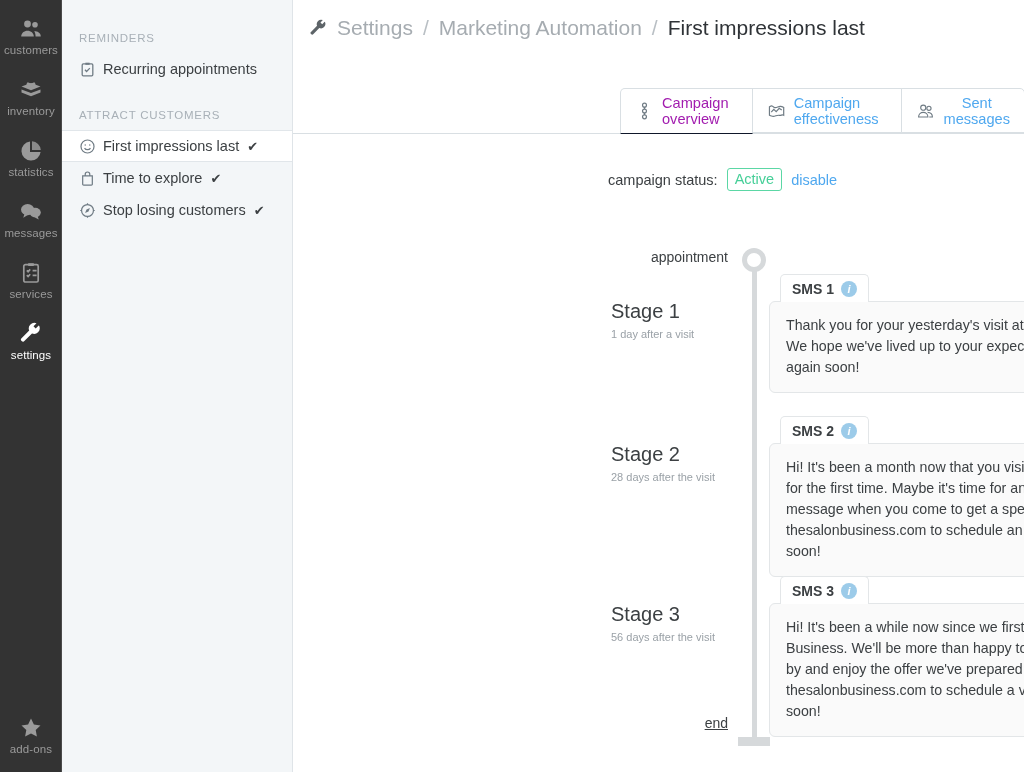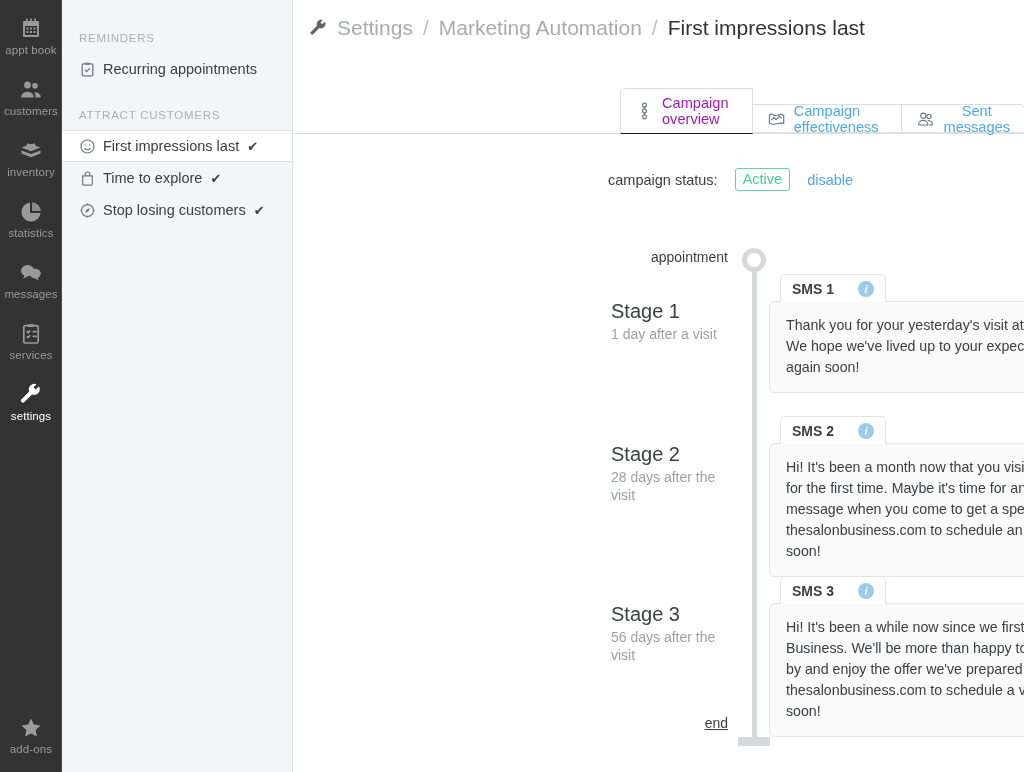--- a/index.html
+++ b/index.html
@@ -84,21 +84,21 @@
   .crumb .sep{ color:#b9bfc4; margin:0 1px; }
   .crumb .cur{ color:#2f3337; }
 
   
   .tabbar{
     position:absolute; left:0; top:88px; right:0; height:46px;
     border-bottom:1px solid #d9dfe3;
     display:flex; align-items:flex-end; padding-left:327px;
   }
   .tab{
-    height:29px; display:flex; align-items:center; gap:8px;
+    height:45px; display:flex; align-items:center; gap:8px;
     padding:0 14px 0 14px;
     font-size:14.6px; color:#4fa8ef;
     border:1px solid #d9dfe3; border-bottom:1px solid #d9dfe3;
     background:#ffffff;
     margin-right:-1px;
     position:relative;
   }
   .tab .t-ico{ width:19px; height:18px; flex:0 0 19px; color:#6f7b84; }
   .tab .t-ico svg{ display:block; width:100%; height:100%; }
   .tab:first-child{ border-top-left-radius:5px; }
@@ -108,21 +108,21 @@
     border-bottom:1px solid #0f172a;
     margin-bottom:-1px;
     height:46px;
     border-top-left-radius:5px;
     z-index:2;
   }
 
   
   .status-row{
     position:absolute; left:315px; top:168px;
-    display:flex; align-items:center; gap:17px;
+    display:flex; align-items:center; gap:9px;
     font-size:14.5px; color:#3c4043;
   }
   .badge{
     border:1px solid #5bd7a5; border-radius:3px;
     color:#46cf98; background:#ffffff;
     font-size:14.5px; padding:2px 7px 3px;
     line-height:16px;
   }
   .link{ color:#4fa8ef; font-size:14.5px; cursor:pointer; }
 
@@ -146,26 +146,26 @@
   .tl-label{
     position:absolute; width:120px; text-align:right;
     font-size:14px; color:#3c4043;
   }
   .tl-label.top{ left:0; top:6px; }
   .tl-label.end{ left:0;text-decoration:underline; }
   .stage{
     position:absolute; width:120px; left:3px; text-align:left;
   }
   .stage-name{ font-size:20px; color:#3c4043; line-height:24px; }
-  .stage-sub{ font-size:14px; color:#9aa1a7; line-height:18px; margin-top:2px; }
+  .stage-sub{ font-size:11px; color:#9aa1a7; line-height:18px; margin-top:2px; }
 
   
   .sms{ position:absolute; left:161px; width:430px; }
   .sms-tab{
-    display:inline-flex; align-items:center; gap:24px;
+    display:inline-flex; align-items:center; gap:7px;
     height:28px; padding:0 11px;
     background:#ffffff;
     border:1px solid #e3e6e8; border-bottom:none;
     border-top-left-radius:5px; border-top-right-radius:5px;
     font-size:14px; font-weight:bold; color:#3c4043;
     position:relative; z-index:2; margin-left:11px; margin-bottom:-1px;
   }
   .info-i{
     width:16px; height:16px; border-radius:50%;
     background:#9ccbe9; color:#ffffff;
@@ -180,29 +180,20 @@
   }
   .sms-edit{ text-align:right; margin-top:4px; }
 </style>
 </head>
 <body>
 
 <div class="app">
 
   <div class="nav-rail">
 
-    <a class="nav-item">
-      <span class="ico">
-        <svg viewBox="0 0 24 24" fill="currentColor">
-            <path d="M5 4h14a1 1 0 011 1v14a1 1 0 01-1 1H5a1 1 0 01-1-1V5a1 1 0 011-1zm1 5v9h12V9H6zm1.5 1.5h2v2h-2v-2zm3.5 0h2v2h-2v-2zm3.5 0h2v2h-2v-2zm-7 3.5h2v2h-2v-2zm3.5 0h2v2h-2v-2zm3.5 0h2v2h-2v-2z"></path>
-            <path d="M7 1.5h1.6V4H7zM11.2 1.5h1.6V4h-1.6zM15.4 1.5H17V4h-1.6z"></path>
-          </svg>
-      </span>
-      <span class="lbl">appt book</span>
-    </a>
 
     <a class="nav-item">
       <span class="ico">
         <svg viewBox="0 0 24 24" fill="currentColor">
             <circle cx="8.5" cy="7" r="3.4"></circle>
             <circle cx="16" cy="7.8" r="2.8"></circle>
             <path d="M2.2 19.5c0-3.6 2.9-5.8 6.3-5.8s6.3 2.2 6.3 5.8z"></path>
             <path d="M15.3 13.9c3 .2 6.5 1.7 6.5 5.6h-5.2c0-2.2-.6-4.1-1.3-5.6z"></path>
           </svg>
       </span>

